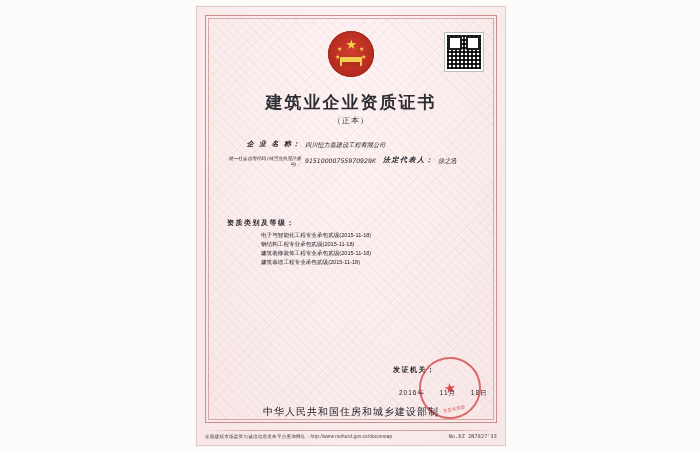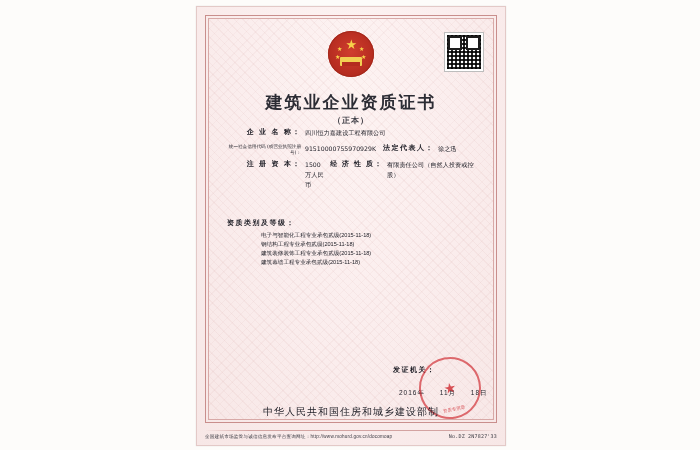--- a/index.html
+++ b/index.html
@@ -117,28 +117,28 @@
     color: #2c2c34;
   }
   .subtitle {
     position: absolute;
     left: 0; right: 0; top: 108px;
     text-align: center;
     font-family: "DejaVu Serif", serif;
     font-size: 8px;
     color: #3a3a42;
     letter-spacing: 1px;
-    font-weight: bold;
   }
   
   .fields {
     position: absolute;
     left: 30px;
     right: 22px;
-    top: 120px;
+    top: 132px;
+    font-style: italic;
   }
   .row {
     display: flex;
     align-items: flex-start;
     margin-bottom: 4px;
     font-size: 7px;
     color: #22222a;
     line-height: 10px;
   }
   .row .lab {
@@ -310,26 +310,20 @@
 
 
       <div class="row">
         <div class="lab small">统一社会信用代码
 (或营业执照注册号)：</div>
         <div class="val">91510000755970929K</div>
         <div class="lab2">法定代表人：</div>
         <div class="val2">徐之迅</div>
       </div>
 
-      <div class="row">
-        <div class="lab">注 册 资 本：</div>
-        <div class="val">1500万人民币</div>
-        <div class="lab2">经 济 性 质：</div>
-        <div class="val2 wide">有限责任公司（自然人投资或控股）</div>
-      </div>
 
 
     </div>
 
     <div class="qual-head">资质类别及等级：</div>
     <div class="qual-list">
       <div>电子与智能化工程专业承包贰级(2015-11-18)</div>
       <div>钢结构工程专业承包贰级(2015-11-18)</div>
       <div>建筑装修装饰工程专业承包贰级(2015-11-18)</div>
       <div>建筑幕墙工程专业承包贰级(2015-11-18)</div>

